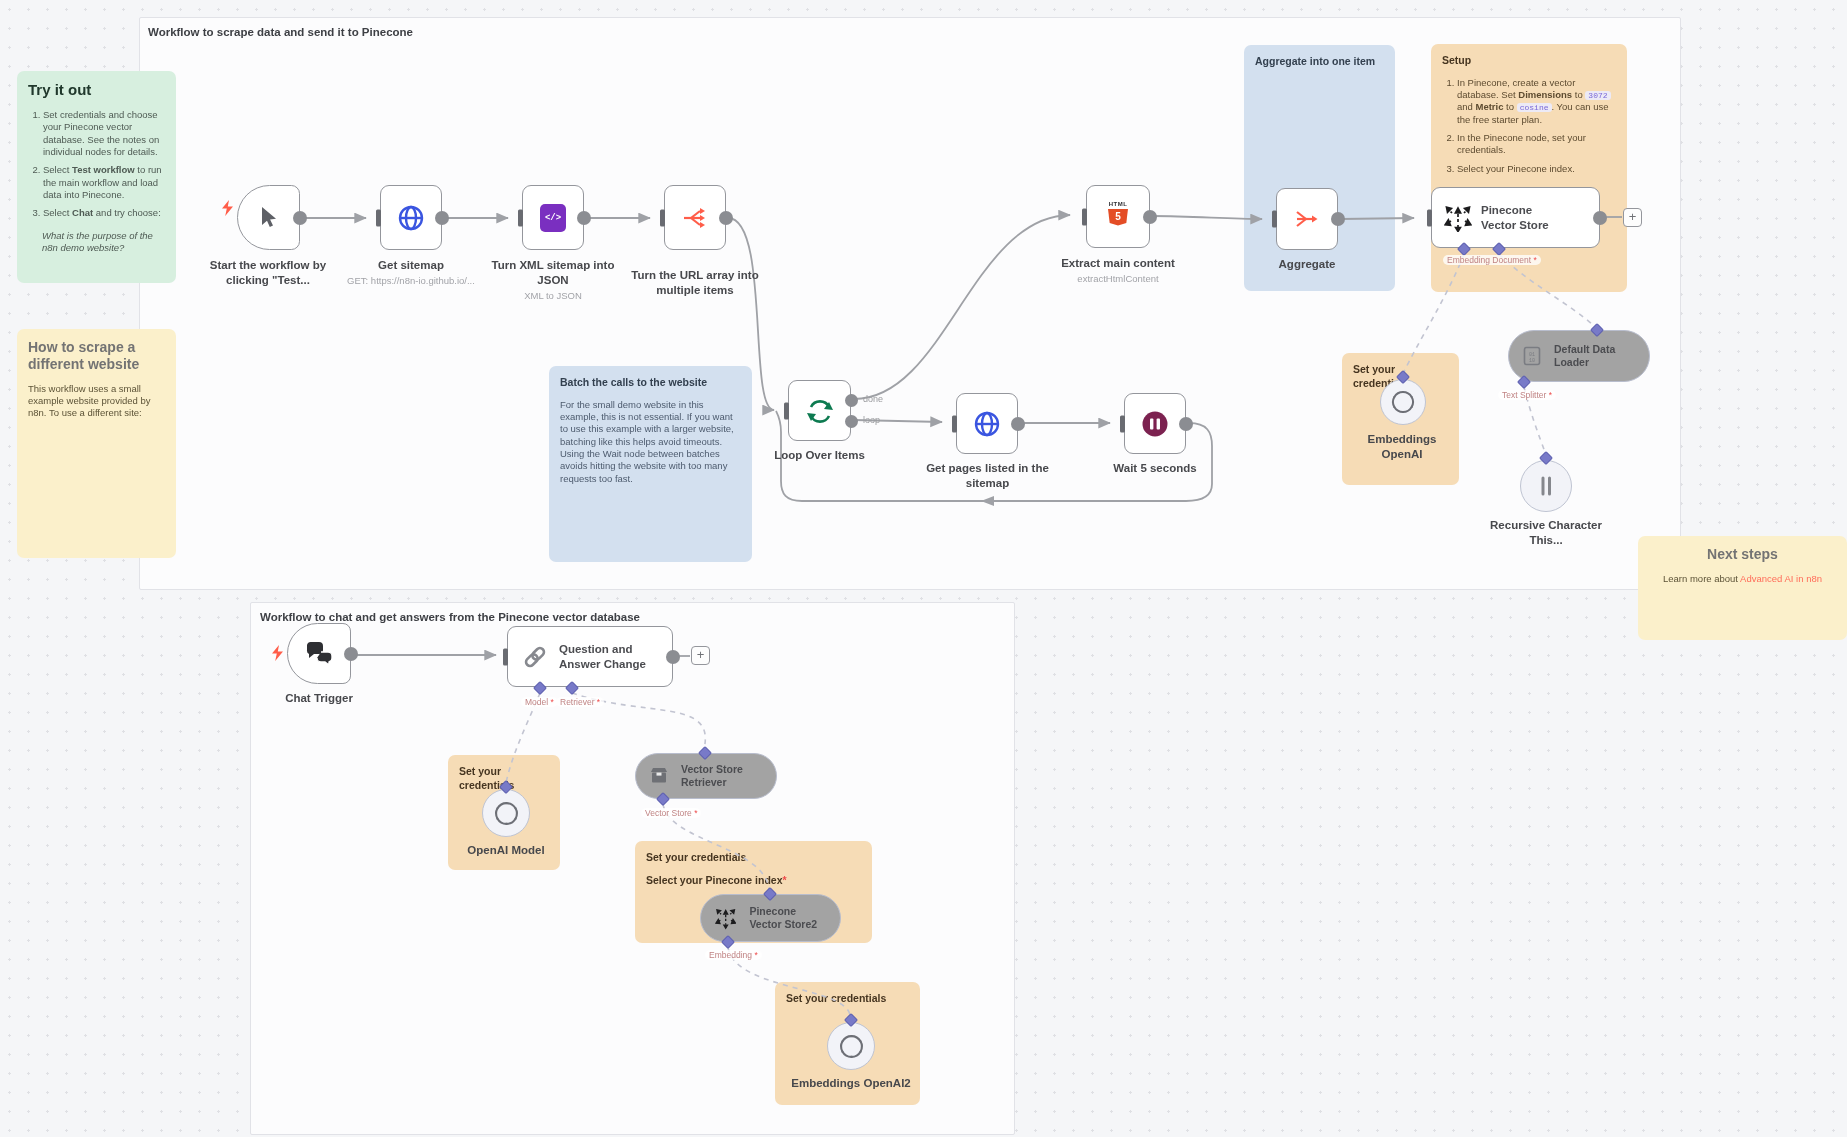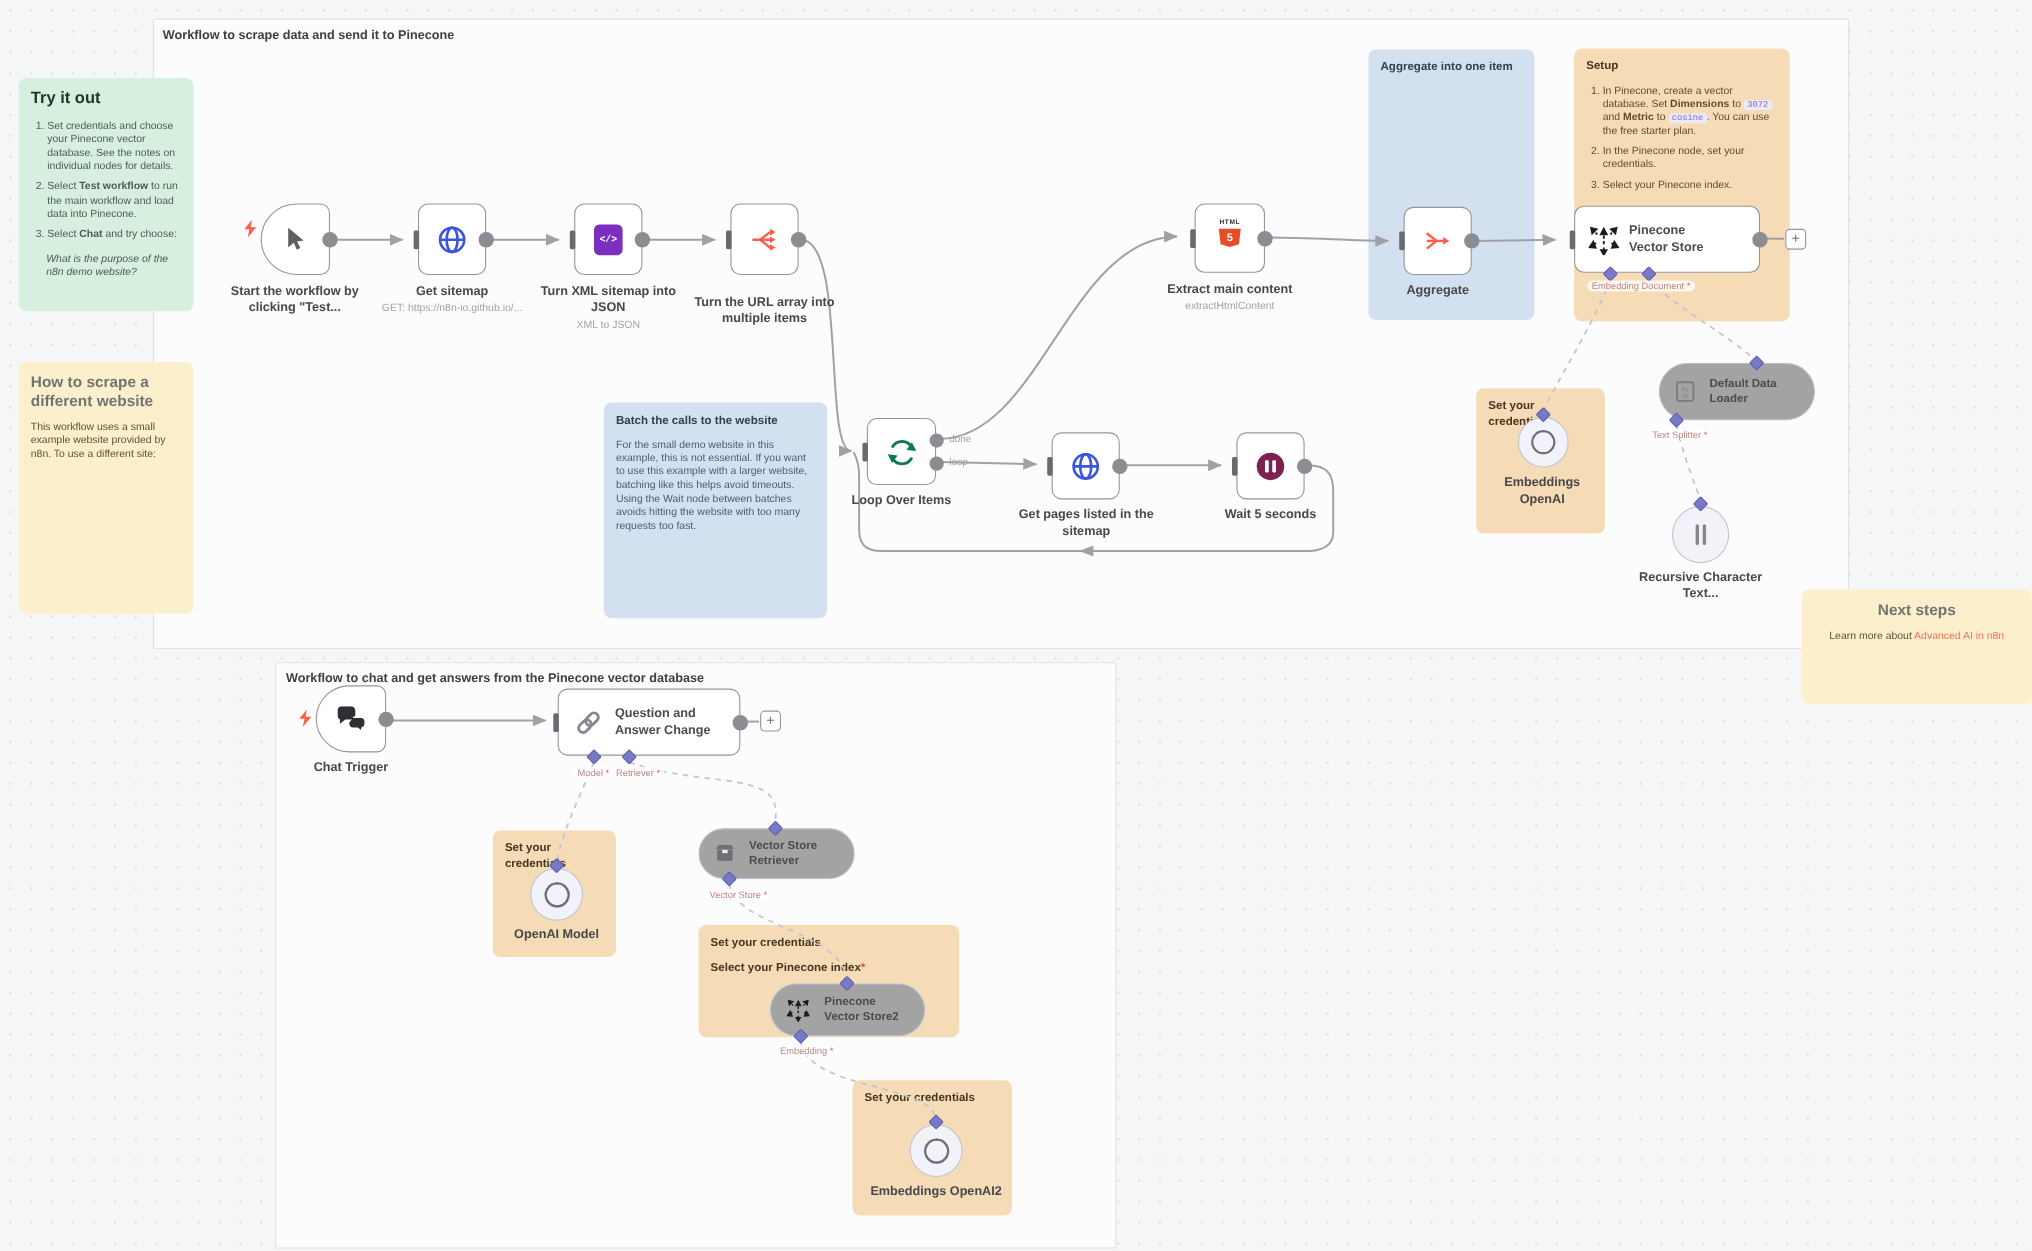--- a/index.html
+++ b/index.html
@@ -329,21 +329,21 @@
 <div class="diamond" style="left:1524px;top:382px;"></div>
 <div class="port-label" style="left:1498px;top:390px;"><span>Text Splitter</span> <span class="star">*</span></div>
 
 <div class="diamond" style="left:1546px;top:458px;"></div>
 <div class="circle-node" style="left:1520px;top:460px;width:52px;height:52px;">
   <svg width="20" height="22" viewBox="-10 -11 20 22">
     <line x1="-3" y1="-8" x2="-3" y2="8" stroke="#85878d" stroke-width="3" stroke-linecap="round"></line>
     <line x1="3.5" y1="-8" x2="3.5" y2="8" stroke="#85878d" stroke-width="3" stroke-linecap="round"></line>
   </svg>
 </div>
-<div class="node-label" style="left:1486px;top:518px;width:120px;">Recursive Character Text...</div>
+<div class="node-label" style="left:1486px;top:518px;width:120px;">Recursive Character This...</div>
 
 <svg class="bolt" width="12" height="16" style="left:272px;top:645px;">
     <path d="M7,0 L0,8.5 L4.8,8.5 L3.2,16 L11,6.5 L5.8,6.5 Z" fill="#ff5d49"></path>
   </svg>
 <div class="node trigger" style="left:287px;top:623px;width:64px;height:61px;">
   <svg width="28" height="24" viewBox="-14 -12 28 24">
     <path d="M-12,-9 a4,4 0 0 1 4,-3 h8 a4,4 0 0 1 4,4 v4 a4,4 0 0 1 -4,4 h-5 l-5,4 v-4 a4,4 0 0 1 -2,-4 z" fill="#2e2f33"></path>
     <path d="M2,-2 h7 a4,4 0 0 1 4,4 v2 a4,4 0 0 1 -3,4 v3 l-4,-3 h-4 a4,4 0 0 1 -4,-4" fill="#2e2f33" stroke="#ffffff" stroke-width="1.4"></path>
   </svg>
   <div class="out-dot"></div>

